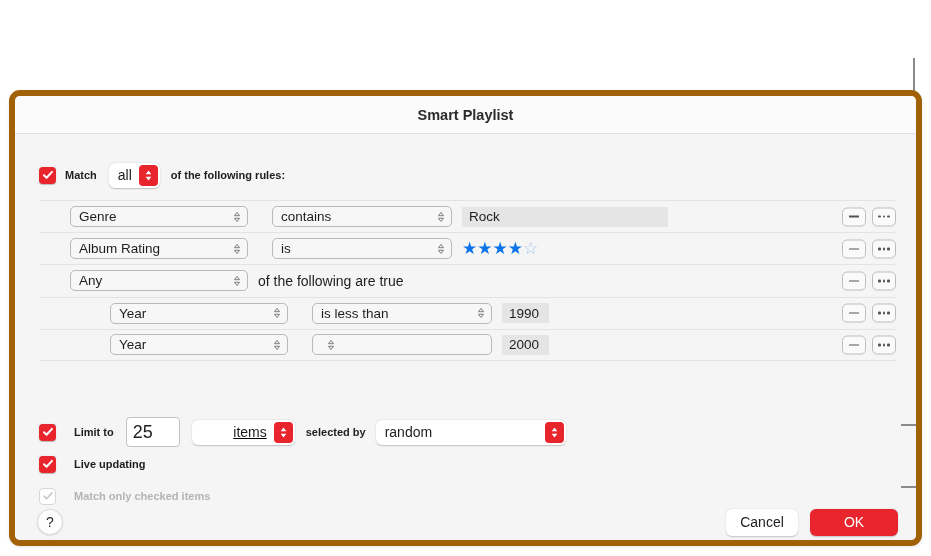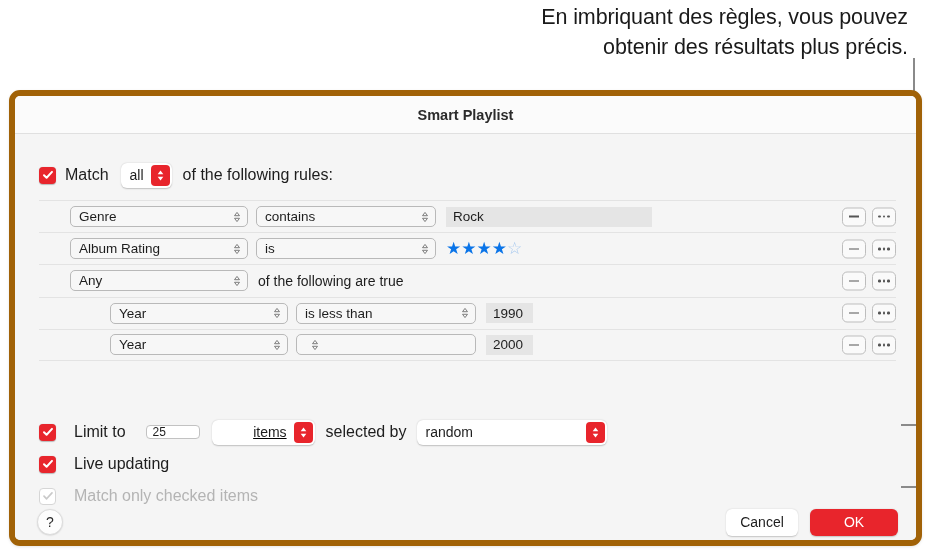--- a/index.html
+++ b/index.html
@@ -52,21 +52,21 @@
 
   .body { position: relative; height: 418px; background: #f5f5f5; }
 
   
   .match-row {
     position: absolute; left: 0; top: 26px;
     display: flex; align-items: center;
     padding-left: 24px;
     height: 30px;
   }
-  .label-text { font-size: 16px; color: #1d1d1d; }
+  .label-text { font-size: 11px; color: #1d1d1d; font-weight: bold; }
 
   
   .cb {
     width: 17px; height: 17px; border-radius: 4px;
     background: #e8252c;
     display: inline-flex; align-items: center; justify-content: center;
     flex: 0 0 auto;
     box-shadow: 0 0.5px 1px rgba(0,0,0,0.25);
   }
   .cb svg { display:block; }
@@ -118,21 +118,21 @@
     border-radius: 5px;
     display: inline-flex; align-items: center;
     padding: 0 6px 0 8px;
     font-size: 13.5px; color: #1d1d1d;
     flex: 0 0 auto;
     position: relative;
   }
   .sel .txt { flex: 1 1 auto; white-space: nowrap; overflow: hidden; }
   .sel .chev { margin-left: 6px; flex: 0 0 auto; display:block; }
   .sel-field { width: 178px; }
-  .sel-op    { width: 180px; margin-left: 8px; }
+  .sel-op    { width: 180px; margin-left: 24px; }
 
   
   .valfield {
     height: 20px;
     background: #e5e5e5;
     display: inline-flex; align-items: center;
     padding: 0 7px;
     font-size: 13.5px; color: #1d1d1d;
     margin-left: 10px;
     flex: 0 0 auto;
@@ -177,28 +177,28 @@
     width: 11px; height: 2px;
     background: #8a8a8a;
   }
 
   
   .opts { position: absolute; left: 24px; top: 285px; }
   .opt-row { display: flex; align-items: center; height: 26px; margin-bottom: 6px; }
   .opt-row .label-text { margin-left: 18px; }
 
   .numfield {
-    width: 54px; height: 14px;
+    width: 54px; height: 30px;
     background: #ffffff;
     border: 1px solid #c2c2c2;
     border-radius: 4px;
     display: inline-flex; align-items: center;
     padding: 0 6px;
-    font-size: 12px; color:#1d1d1d;
-    margin-left: 20px;
+    font-size: 18px; color:#1d1d1d;
+    margin-left: 12px;
     flex: 0 0 auto;
   }
   .popup-items  { width: 103px; margin-left: 12px; justify-content: flex-end; text-decoration: underline; }
   .popup-random { width: 190px; margin-left: 10px; justify-content: space-between; }
   .muted { color: #b4b4b4; }
 
   
   .footer {
     position: absolute; left: 0; right: 0; bottom: 0;
     height: 60px;
@@ -223,24 +223,20 @@
     box-shadow: 0 0.5px 1.5px rgba(0,0,0,0.20);
   }
   .btn-cancel { background: #ffffff; color: #1d1d1d; }
   .btn-ok { background: #e8252c; color: #ffffff; min-width: 88px; }
 </style>
 </head>
 <body>
 
 <div id="root">
 
-  <div class="callout-text">
-    <div>En imbriquant des règles, vous pouvez</div>
-    <div>obtenir des résultats plus précis.</div>
-  </div>
   <div class="callout-line"></div>
 
   <div class="dialog">
 
     <div class="titlebar">
       <div class="titlebar-text">Smart Playlist</div>
     </div>
 
     <div class="body">
 

